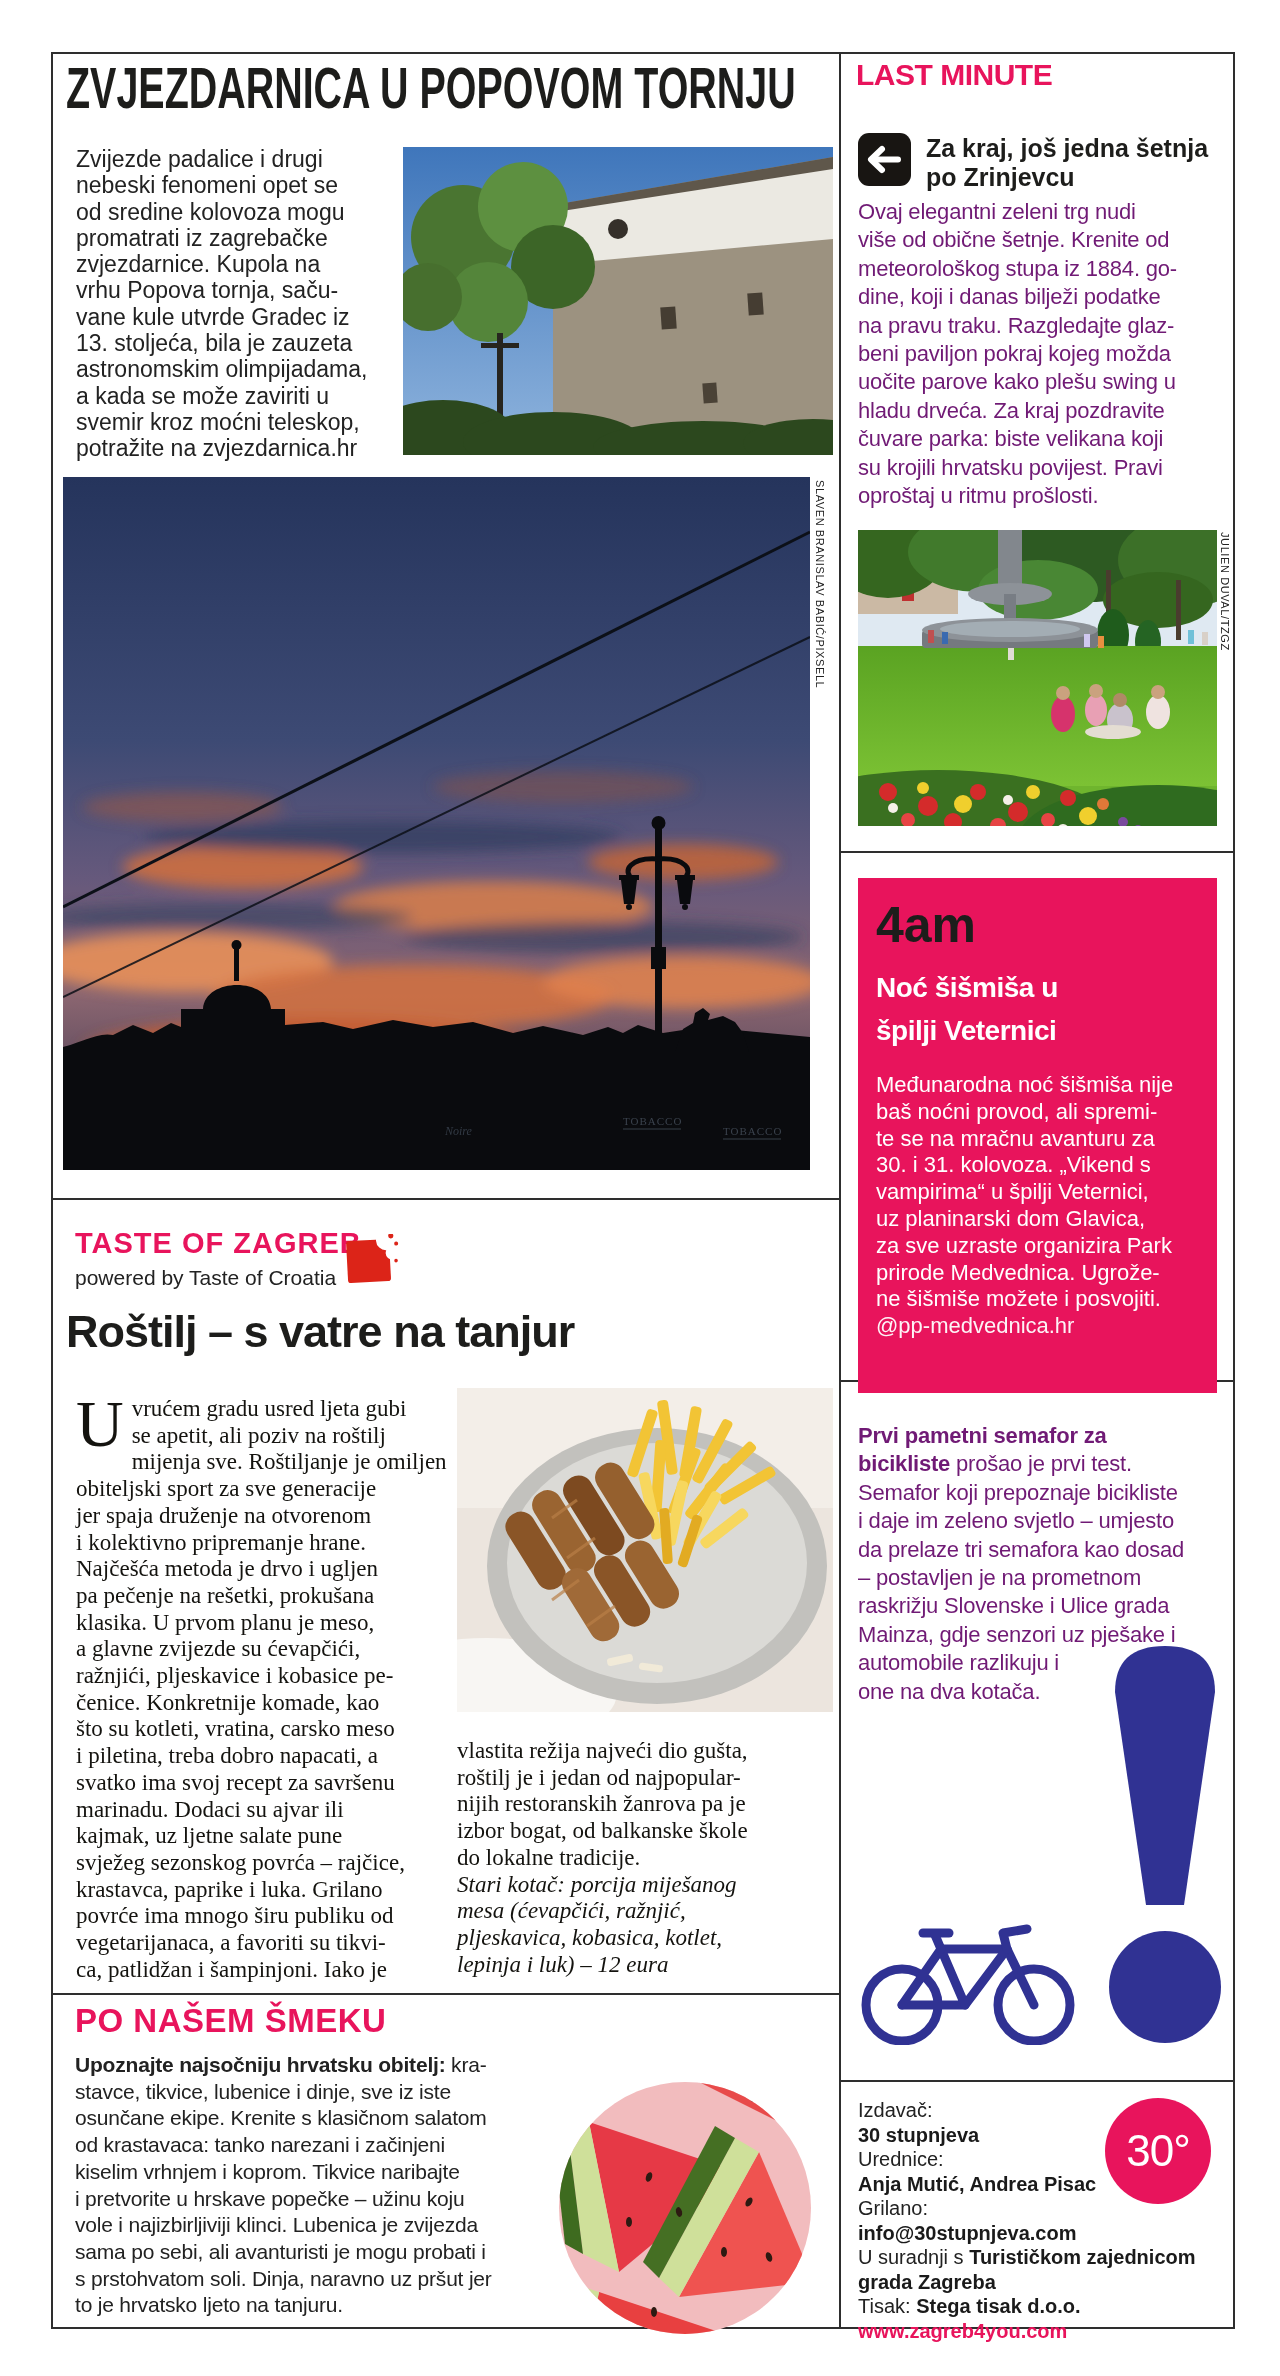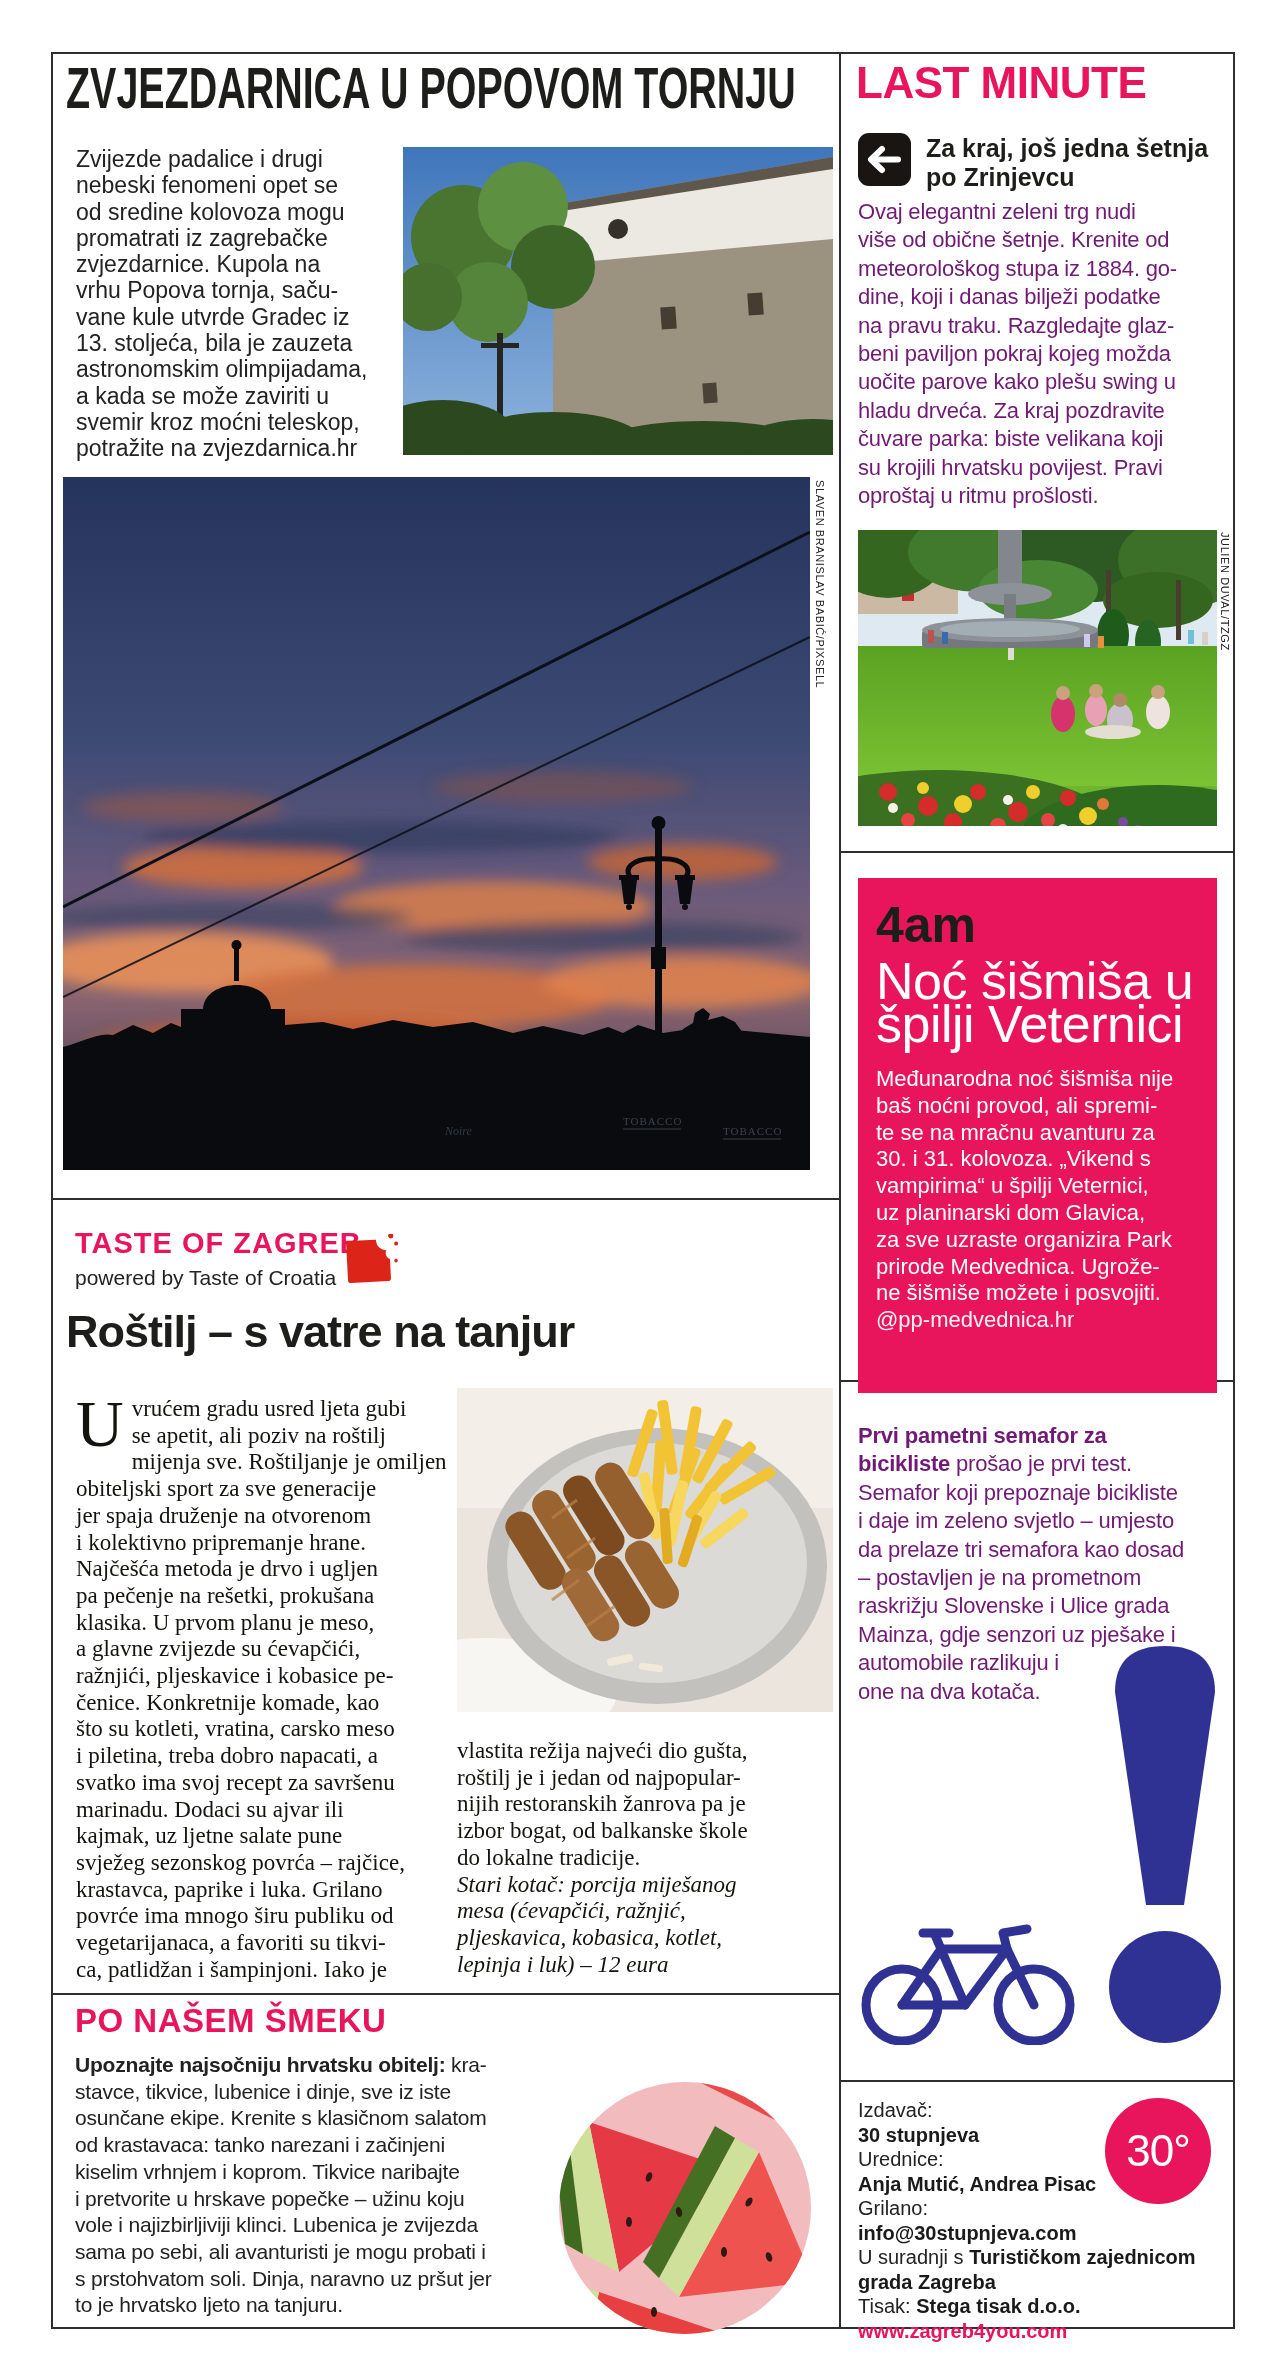--- a/index.html
+++ b/index.html
@@ -6,26 +6,26 @@
   html,body{margin:0;padding:0;background:#fff;}
   .page{position:relative;width:1280px;height:2376px;background:#fff;overflow:hidden;
         font-family:"Liberation Sans",sans-serif;color:var(--ink);}
   .abs{position:absolute;}
   .rule{position:absolute;background:#2e2e2e;}
   .preline{white-space:pre-line;}
   .serif{font-family:"Liberation Serif",serif;}
   .condensed{display:inline-block;transform:scaleX(.68);transform-origin:0 0;white-space:nowrap;}
   .obs-headline{font-size:58px;font-weight:800;letter-spacing:0;color:var(--ink);text-align:right;}
   .obs-intro{font-size:23px;line-height:26.3px;font-weight:500;color:#222;}
-  .lm-title{font-size:44px;font-weight:800;color:var(--pink);letter-spacing:-.5px;white-space:nowrap;}
+  .lm-title{font-size:30px;font-weight:800;color:var(--pink);letter-spacing:-.5px;white-space:nowrap;}
   .lm-item-title{font-size:25px;line-height:29px;font-weight:800;}
   .body-sans{font-size:22px;line-height:28.4px;letter-spacing:-.2px;font-weight:500;color:#701a75;}
   .pinkbox{background:var(--pink);color:#fff;box-sizing:border-box;padding:22px 18px;}
   .pb-time{font-size:50px;font-weight:800;color:var(--ink);line-height:1;}
-  .pb-title{font-size:52px;line-height:43px;font-weight:400;margin-top:10px;letter-spacing:-.5px;}
+  .pb-title{font-size:28px;line-height:43px;font-weight:700;margin-top:16px;letter-spacing:-.5px;}
   .pb-body{font-size:22px;line-height:26.8px;margin-top:20px;font-weight:500;}
   .pb-handle{font-size:22px;line-height:26.8px;font-weight:400;opacity:.95;}
   .bold{font-weight:800;}
   .callout{font-size:23.5px;line-height:28.2px;font-weight:800;}
   .brand{font-size:29px;font-weight:800;color:var(--pink);letter-spacing:1px;white-space:nowrap;}
   .powered{font-size:21px;color:#222;}
   .rostilj-headline{font-size:45px;font-weight:800;letter-spacing:-1px;white-space:nowrap;}
   .serif-body{font-size:23px;line-height:26.7px;color:#14130f;}
   .dropcap{float:left;font-size:66px;line-height:52px;padding:2px 8px 0 0;font-weight:500;}
   .italic{font-style:italic;}

